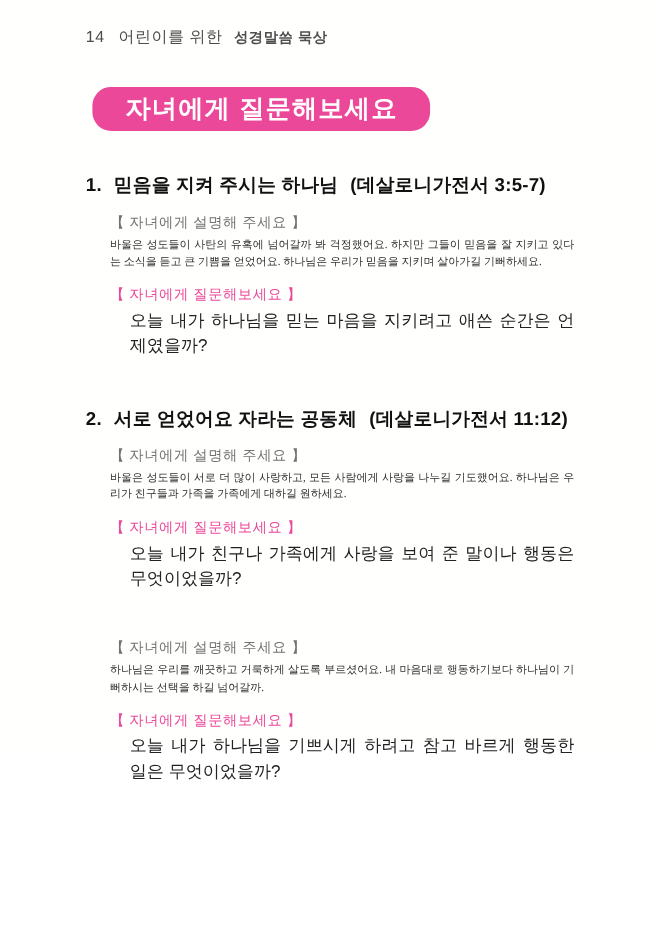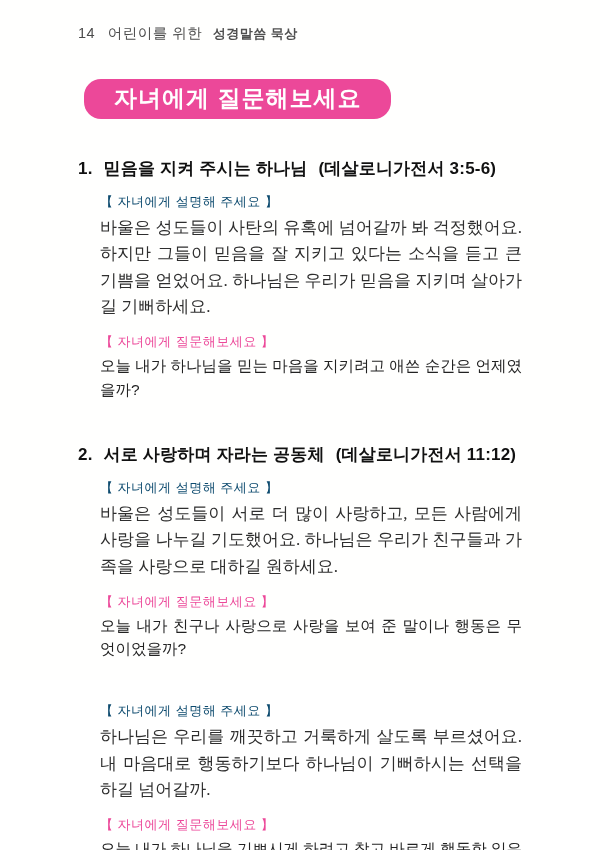--- a/index.html
+++ b/index.html
@@ -54,79 +54,79 @@
   }
   .section-heading .sec-num { margin-right: 6px; }
   .section-heading .sec-ref { margin-left: 6px; }
   .sub-block { margin-left: 22px; }
   .label {
     font-size: 13px;
     font-weight: 500;
     margin-top: 13px;
     letter-spacing: 0.5px;
   }
-  .label.explain { color: #0c4a6e; }
+  .label.explain { color: #737373; }
   .label.question { color: #ec4899; }
   .explain-text {
     font-family: "Liberation Serif", "DejaVu Serif", serif;
-    font-size: 17px;
+    font-size: 10px;
     line-height: 1.55;
     color: #2e2e2e;
     text-align: justify;
     margin: 4px 0 0 0;
   }
   .question-text {
     font-family: "Liberation Sans", sans-serif;
     font-size: 15.5px;
     line-height: 1.5;
     color: #222222;
     text-align: justify;
-    margin: 3px 0 0 0;
+    margin: 3px 0 0 18px;
   }
 </style>
 </head>
 <body>
 
 <div class="page">
 
   <div class="running-head">
     <span class="page-num">14</span>
     <span class="book-title-main">어린이를 위한</span>
     <span class="book-title-sub">성경말씀 묵상</span>
   </div>
 
   <div class="badge">자녀에게 질문해보세요</div>
 
   
   <div class="section">
     <h2 class="section-heading">
       <span class="sec-num">1.</span>
       <span class="sec-title">믿음을 지켜 주시는 하나님</span>
-      <span class="sec-ref">(데살로니가전서 3:5-6)</span>
+      <span class="sec-ref">(데살로니가전서 3:5-7)</span>
     </h2>
     <div class="sub-block">
       <div class="label explain">【 자녀에게 설명해 주세요 】</div>
       <p class="explain-text">바울은 성도들이 사탄의 유혹에 넘어갈까 봐 걱정했어요. 하지만 그들이 믿음을 잘 지키고 있다는 소식을 듣고 큰 기쁨을 얻었어요. 하나님은 우리가 믿음을 지키며 살아가길 기뻐하세요.</p>
       <div class="label question">【 자녀에게 질문해보세요 】</div>
       <p class="question-text">오늘 내가 하나님을 믿는 마음을 지키려고 애쓴 순간은 언제였을까?</p>
     </div>
   </div>
 
   
   <div class="section">
     <h2 class="section-heading">
       <span class="sec-num">2.</span>
-      <span class="sec-title">서로 사랑하며 자라는 공동체</span>
+      <span class="sec-title">서로 얻었어요 자라는 공동체</span>
       <span class="sec-ref">(데살로니가전서 11:12)</span>
     </h2>
     <div class="sub-block">
       <div class="label explain">【 자녀에게 설명해 주세요 】</div>
-      <p class="explain-text">바울은 성도들이 서로 더 많이 사랑하고, 모든 사람에게 사랑을 나누길 기도했어요. 하나님은 우리가 친구들과 가족을 사랑으로 대하길 원하세요.</p>
+      <p class="explain-text">바울은 성도들이 서로 더 많이 사랑하고, 모든 사람에게 사랑을 나누길 기도했어요. 하나님은 우리가 친구들과 가족을 가족에게 대하길 원하세요.</p>
       <div class="label question">【 자녀에게 질문해보세요 】</div>
-      <p class="question-text">오늘 내가 친구나 사랑으로 사랑을 보여 준 말이나 행동은 무엇이었을까?</p>
+      <p class="question-text">오늘 내가 친구나 가족에게 사랑을 보여 준 말이나 행동은 무엇이었을까?</p>
     </div>
   </div>
 
   
   <div class="section">
     <div class="sub-block">
       <div class="label explain">【 자녀에게 설명해 주세요 】</div>
       <p class="explain-text">하나님은 우리를 깨끗하고 거룩하게 살도록 부르셨어요. 내 마음대로 행동하기보다 하나님이 기뻐하시는 선택을 하길 넘어갈까.</p>
       <div class="label question">【 자녀에게 질문해보세요 】</div>
       <p class="question-text">오늘 내가 하나님을 기쁘시게 하려고 참고 바르게 행동한 일은 무엇이었을까?</p>

